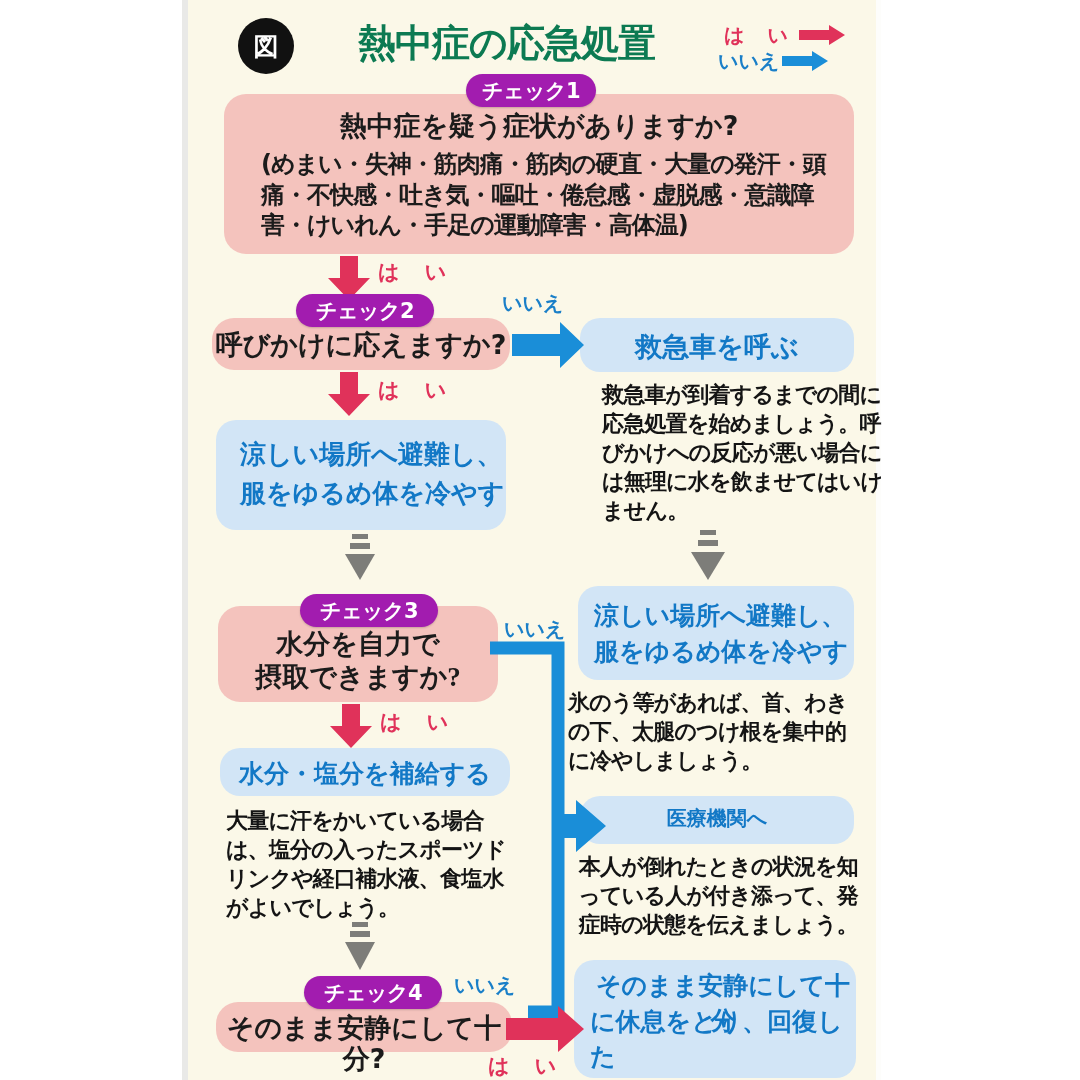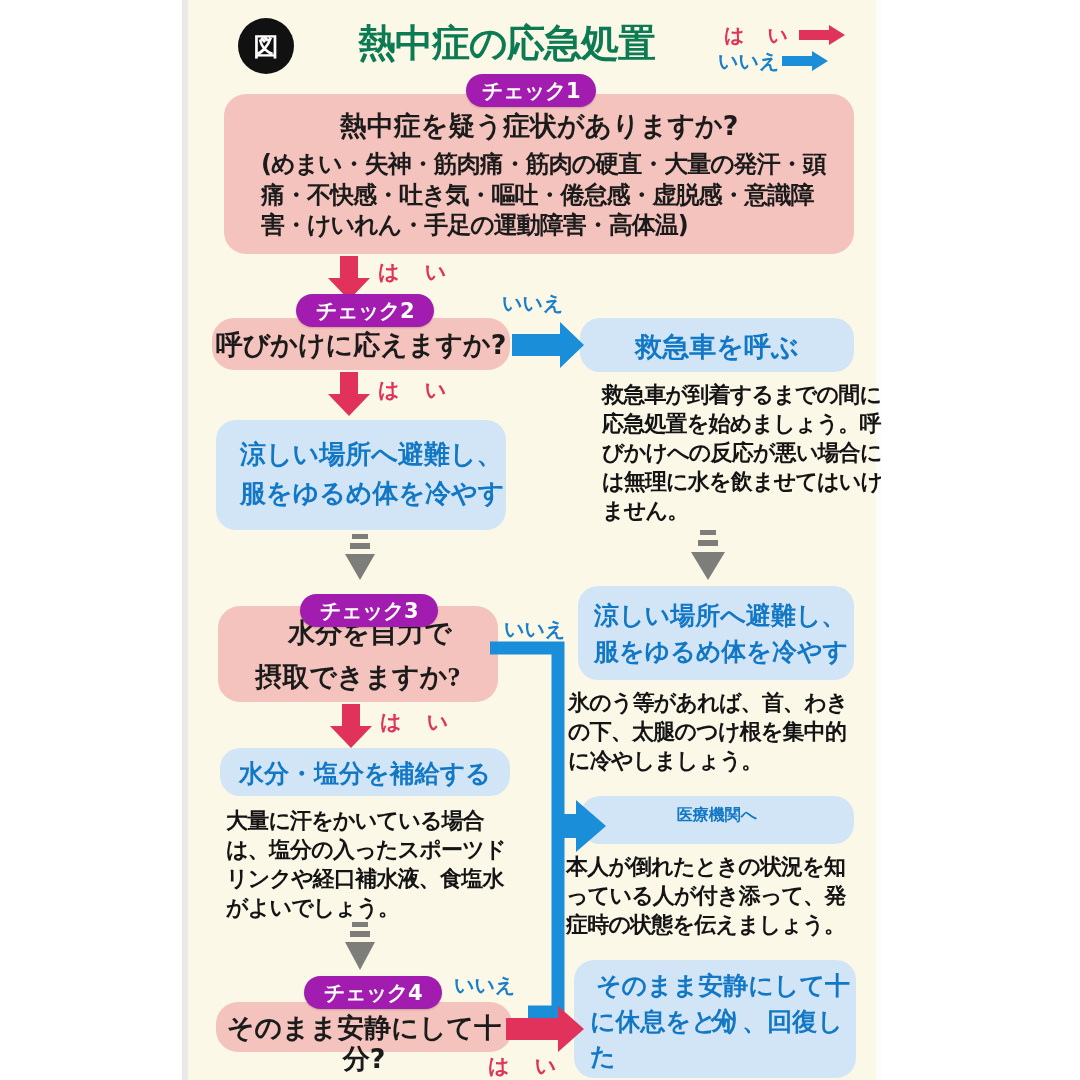--- a/index.html
+++ b/index.html
@@ -158,21 +158,21 @@
     <rect x="15" y="0" width="16" height="5" fill="#7d7d79"></rect>
     <rect x="13" y="10" width="20" height="6" fill="#7d7d79"></rect>
     <path d="M6 22 L40 22 L23 50 Z" fill="#7d7d79"></path>
   </svg>
 
   <div class="chk-badge" style="left:300px;top:594px;width:138px;">
     <span>チェック3</span>
   </div>
 
   <div class="pinkbox" style="left:218px;top:606px;width:280px;height:96px;">
-    <div class="q-title" style="position:absolute;left:0;top:11px;width:280px;margin-left:12px;">水分を自力で</div>
+    <div class="q-title" style="position:absolute;left:0;top:22px;width:280px;">水分を自力で</div>
     <div class="q-title" style="position:absolute;left:0;top:56px;width:280px;font-family:Liberation Serif, serif;">摂取できますか?</div>
   </div>
 
   <div class="bluebox" style="left:578px;top:586px;width:276px;height:94px;">
     <div style="position:absolute;left:16px;top:12px;font-size:25px;line-height:1.4;">涼しい場所へ避難し、</div>
     <div style="position:absolute;left:16px;top:48px;font-size:25px;line-height:1.4;">服をゆるめ体を冷やす</div>
   </div>
 
   <div class="note" style="left:568px;top:688px;width:292px;">氷のう等があれば、首、わきの下、太腿のつけ根を集中的に冷やしましょう。</div>
 
@@ -196,24 +196,24 @@
 
   <div class="note" style="left:226px;top:806px;width:286px;">大量に汗をかいている場合は、塩分の入ったスポーツドリンクや経口補水液、食塩水がよいでしょう。</div>
 
   <svg class="gray-arrow" style="left:337px;top:922px;width:46px;height:54px;" viewBox="0 0 46 54">
     <rect x="15" y="0" width="16" height="5" fill="#7d7d79"></rect>
     <rect x="13" y="9" width="20" height="6" fill="#7d7d79"></rect>
     <path d="M8 20 L38 20 L23 48 Z" fill="#7d7d79"></path>
   </svg>
 
   <div class="bluebox" style="left:580px;top:796px;width:274px;height:48px;">
-    <div style="position:absolute;left:0;top:9px;width:274px;text-align:center;font-size:16px;">医療機関へ</div>
-  </div>
-
-  <div class="note" style="left:566px;top:852px;width:292px;">本人が倒れたときの状況を知っている人が付き添って、発症時の状態を伝えましょう。</div>
+    <div style="position:absolute;left:0;top:9px;width:274px;text-align:center;font-size:20px;">医療機関へ</div>
+  </div>
+
+  <div class="note" style="left:566px;top:852px;width:292px;text-align:right;">本人が倒れたときの状況を知っている人が付き添って、発症時の状態を伝えましょう。</div>
 
   <div class="chk-badge" style="left:304px;top:976px;width:138px;">
     <span>チェック4</span>
   </div>
 
   <div class="pinkbox" style="left:216px;top:1002px;width:296px;height:50px;">
     <div class="q-title" style="position:absolute;left:0;top:10px;width:296px;">そのまま安静にして十分?</div>
   </div>
 
   <div class="no-lbl" style="left:454px;top:972px;">いいえ</div>

